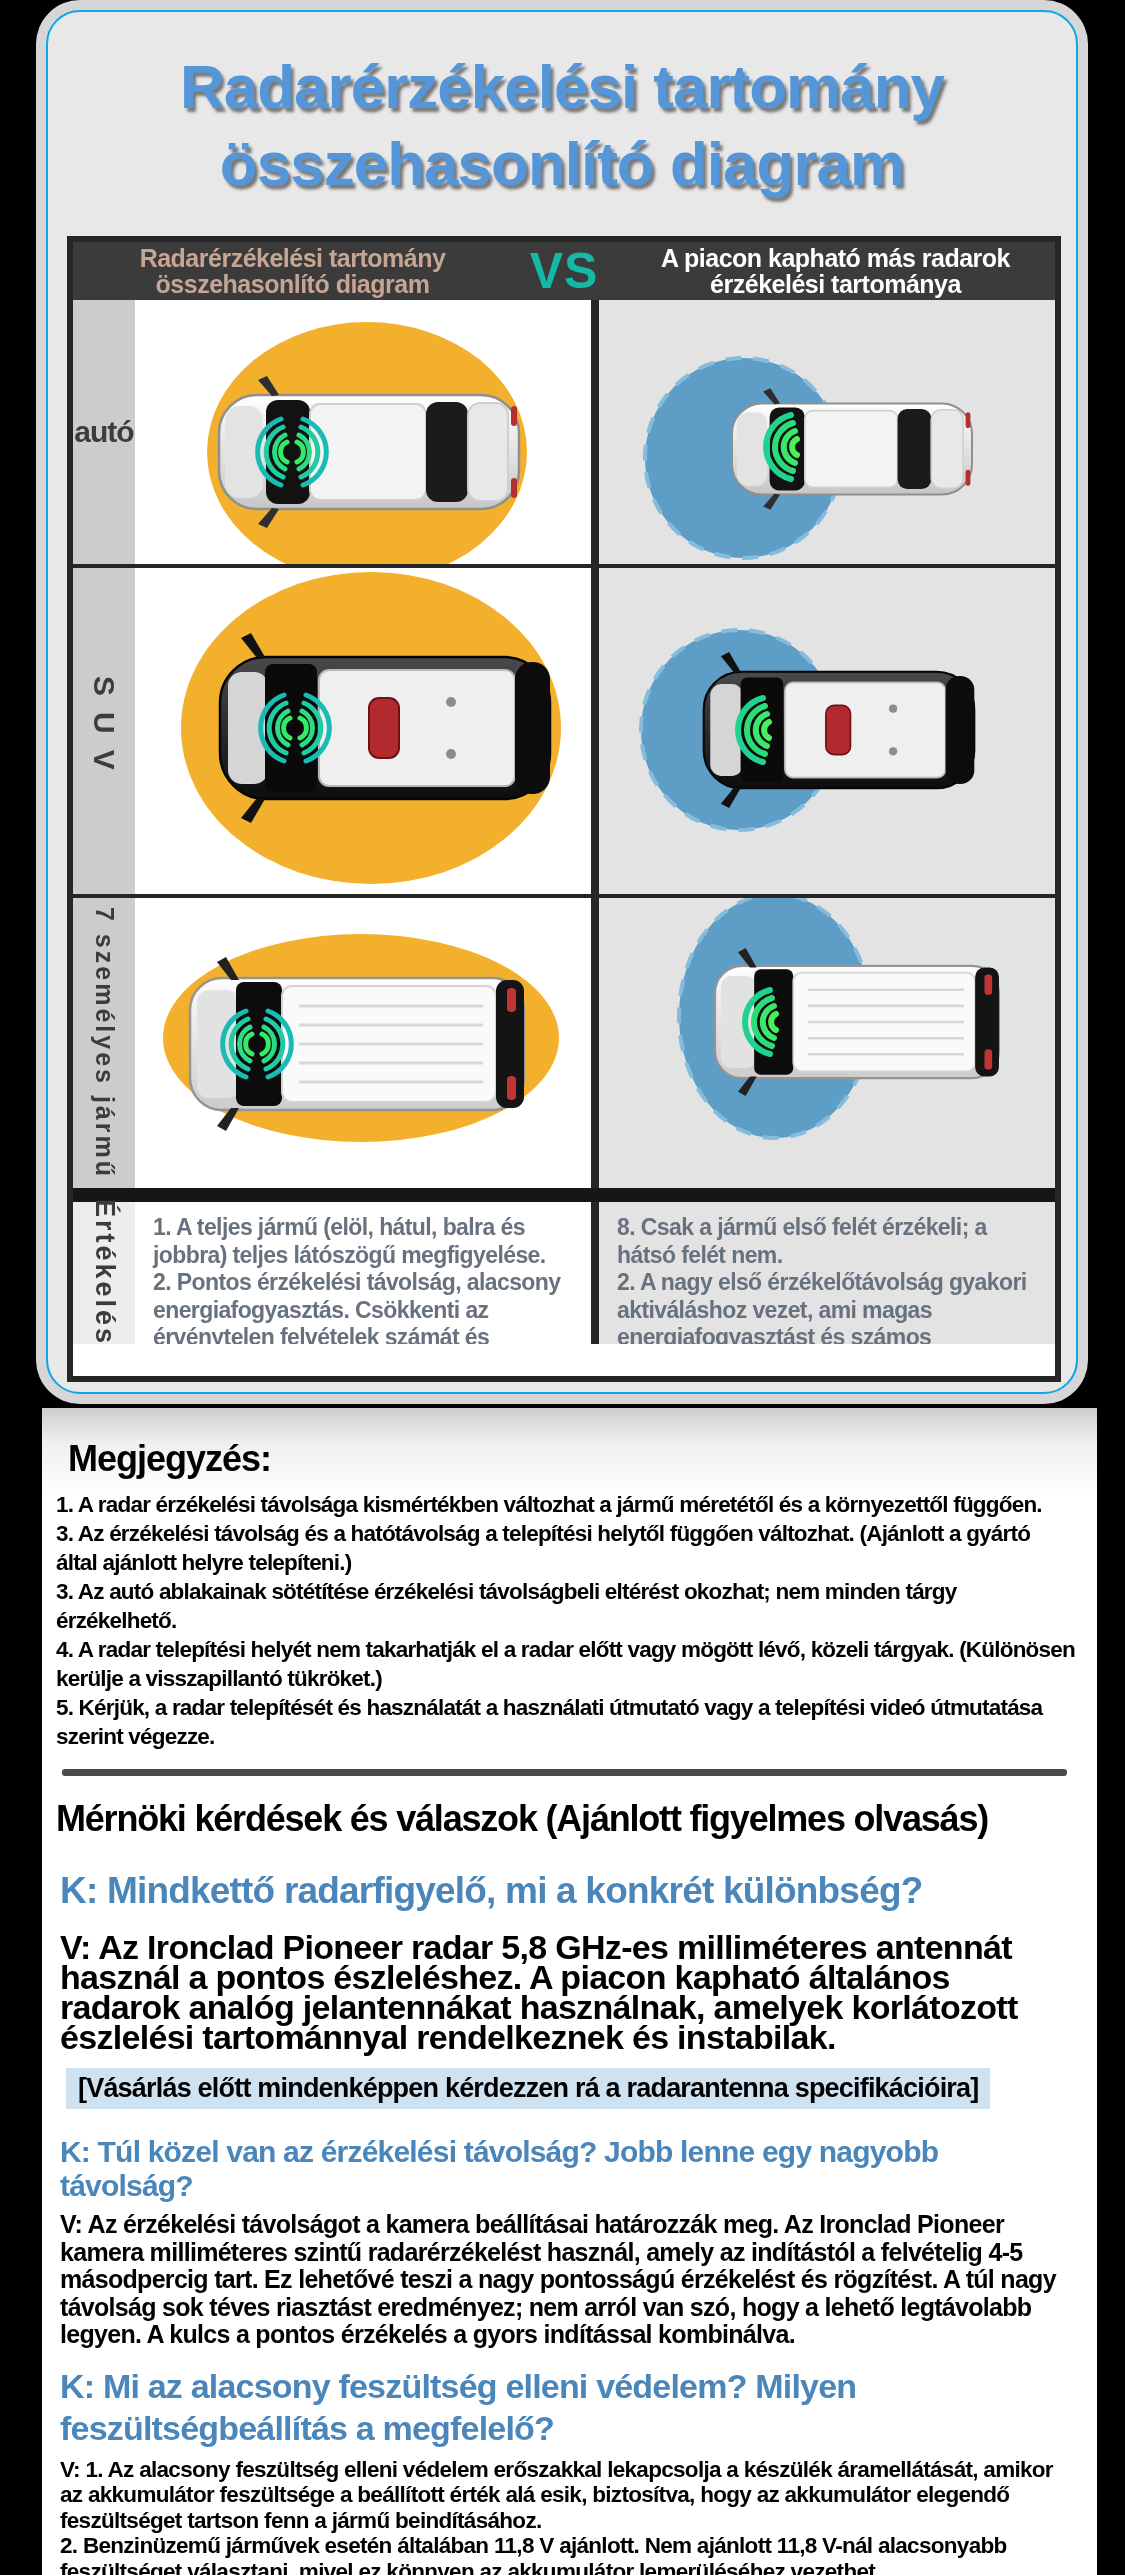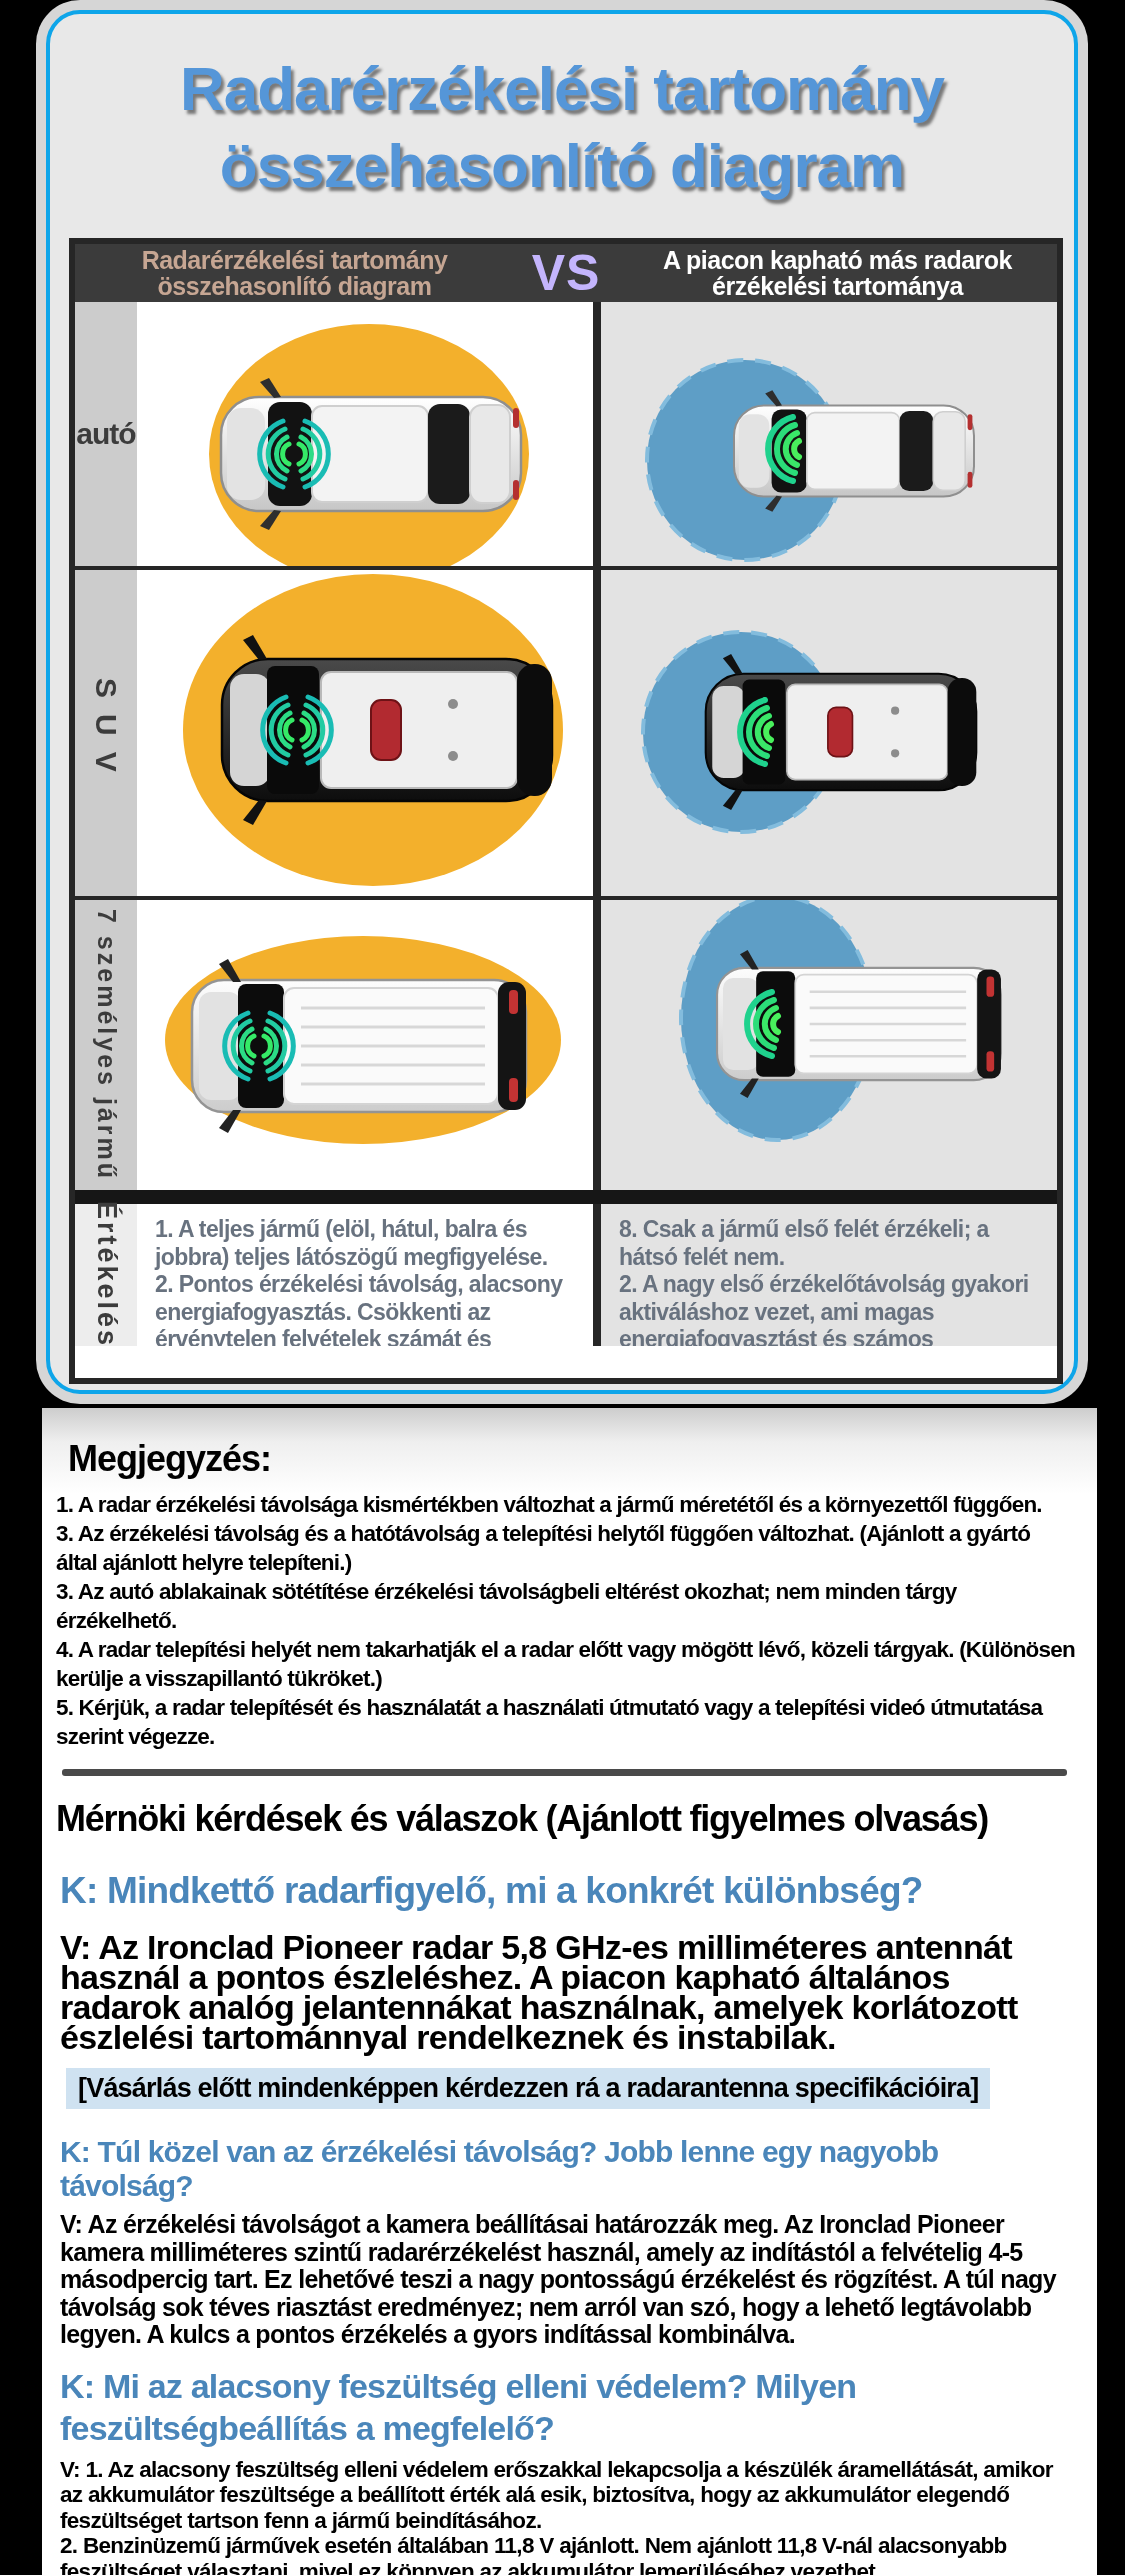--- a/index.html
+++ b/index.html
@@ -3,38 +3,38 @@
 <meta charset="utf-8">
 <style>
   html,body{margin:0;padding:0;}
   body{
     width:1125px;height:2575px;position:relative;background:#000;
     font-family:"Liberation Sans",sans-serif;overflow:hidden;
   }
   
   .card{
     position:absolute;left:46px;top:10px;width:1032px;height:1384px;
-    box-sizing:border-box;background:#e8e8e8;border:4px solid #0ea5e9;
+    box-sizing:border-box;background:#e8e8e8;border:2px solid #0ea5e9;
     border-radius:34px;box-shadow:0 0 0 10px #d6d6d6;
   }
   .main-title{
     margin-top:36px;text-align:center;font-weight:bold;
     font-size:62px;line-height:77px;letter-spacing:-1px;color:#5596d8;
     text-shadow:3px 4px 3px rgba(30,30,30,.55);
   }
   
   .ctable{
     position:absolute;left:19px;top:224px;width:994px;height:1146px;
     box-sizing:border-box;border:6px solid #262626;background:#fff;
   }
   .t-header{display:flex;align-items:center;height:58px;background:#3b3b3b;}
   .h-side{flex:1;text-align:center;font-weight:bold;font-size:25px;line-height:26px;letter-spacing:-0.5px;}
   .h-left{color:#c6a693;}
   .h-right{color:#ffffff;}
-  .h-vs{width:104px;text-align:center;color:#c4b5fd;font-weight:bold;font-size:50px;letter-spacing:1px;}
+  .h-vs{width:104px;text-align:center;color:#14b8a6;font-weight:bold;font-size:50px;letter-spacing:1px;}
   .t-row{display:flex;}
   .lbl{width:62px;background:#cccccc;display:flex;align-items:center;justify-content:center;
        color:#3c3c3c;font-weight:bold;flex:0 0 62px;}
   .lbl-h{font-size:30px;letter-spacing:-1px;}
   .lbl-v{writing-mode:vertical-rl;font-size:25px;letter-spacing:3px;}
   .lbl-suv{writing-mode:vertical-rl;font-size:30px;letter-spacing:16px;}
   .cell{position:relative;overflow:hidden;}
   .cell-l{width:456px;flex:0 0 456px;background:#ffffff;}
   .cell-r{width:456px;flex:0 0 456px;background:#e3e3e3;}
   .vsep{width:8px;flex:0 0 8px;background:#262626;}

